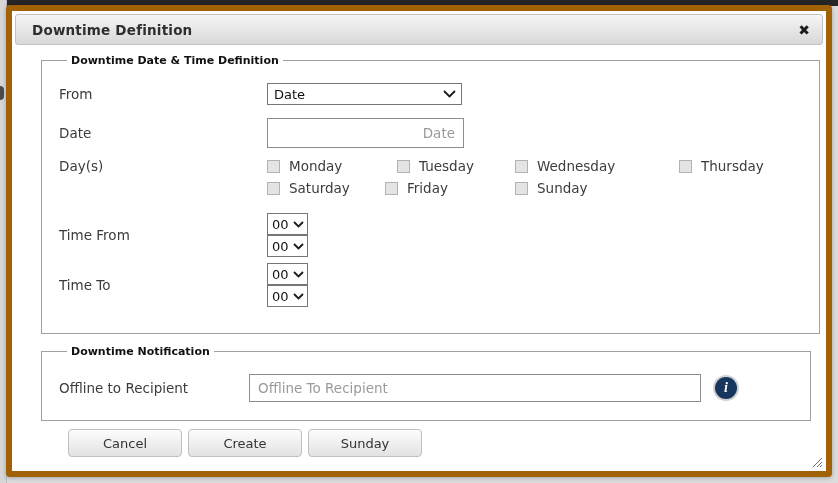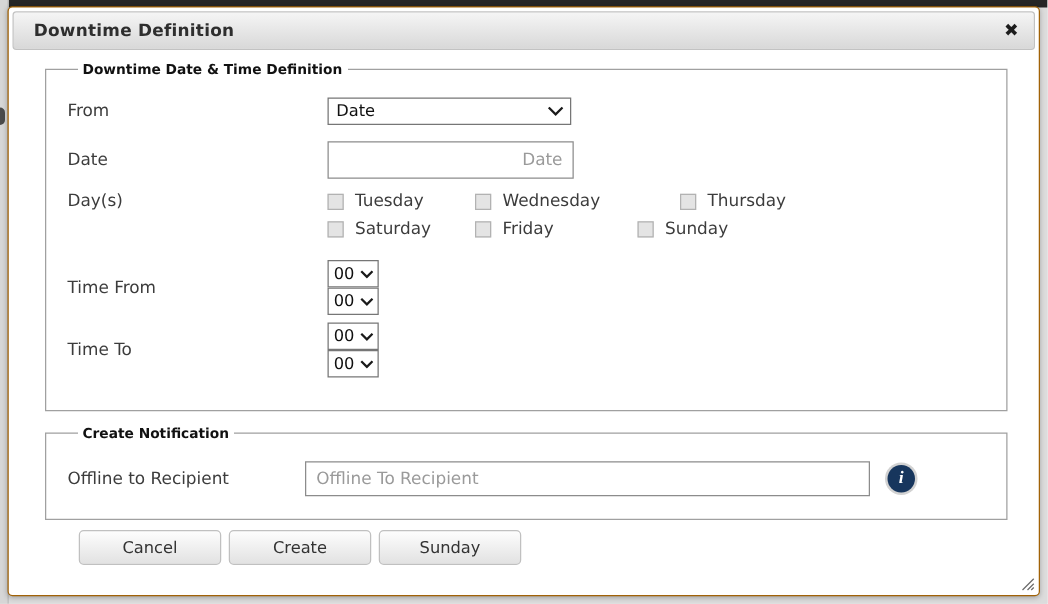--- a/index.html
+++ b/index.html
@@ -20,21 +20,21 @@
     border-right: 1px solid #bdbdbd;
   }
   .left-page-mark {
     position: absolute; left: 0; top: 86px; width: 4px; height: 14px;
     background: #4a4a4a; border-radius: 0 4px 4px 0;
   }
   .dialog {
     position: absolute; left: 6px; top: 5px;
     width: 826px; height: 472px;
     background: #ffffff;
-    border: 1px solid #a16207;
+    border: 6px solid #a16207;
     border-radius: 4px;
     padding: 3px;
     box-shadow: 0 1px 4px rgba(0,0,0,.25);
   }
   .titlebar {
     height: 31px;
     background: linear-gradient(#f5f5f5, #d8d8d8);
     border: 1px solid #c2c2c2;
     border-radius: 3px;
     display: flex; align-items: center;
@@ -178,20 +178,24 @@
       </div>
 
       <div class="row date-row">
         <span class="lbl">Date</span>
         <input type="text" class="date-input" placeholder="Date" style="">
       </div>
 
       <div class="row days-row1">
         <span class="lbl">Day(s)</span>
         <div class="daygrid-row">
+          <div class="daycell c0">
+            <span class="cb"></span>
+            <span class="daylbl">Monday</span>
+          </div>
           <div class="daycell c1">
             <span class="cb"></span>
             <span class="daylbl">Tuesday</span>
           </div>
           <div class="daycell c2">
             <span class="cb"></span>
             <span class="daylbl">Wednesday</span>
           </div>
           <div class="daycell c3">
             <span class="cb"></span>
@@ -249,21 +253,21 @@
             <span>00</span>
             <svg class="chev" width="11" height="7" viewBox="0 0 11 7">
                 <polyline points="1,1 5.5,5.5 10,1" fill="none" stroke="#1a1a1a" stroke-width="1.8"></polyline>
               </svg>
           </div>
         </div>
       </div>
     </fieldset>
 
     <fieldset class="offline">
-      <legend>Create Notification</legend>
+      <legend>Downtime Notification</legend>
       <div class="row recipient">
         <span class="lbl">Offline to Recipient</span>
         <input type="text" class="recipient-input" placeholder="Offline To Recipient" style="">
         <span class="info-icon">i</span>
       </div>
     </fieldset>
 
     <div class="btn-row">
       <button class="btn">Cancel</button>
       <button class="btn">Create</button>

